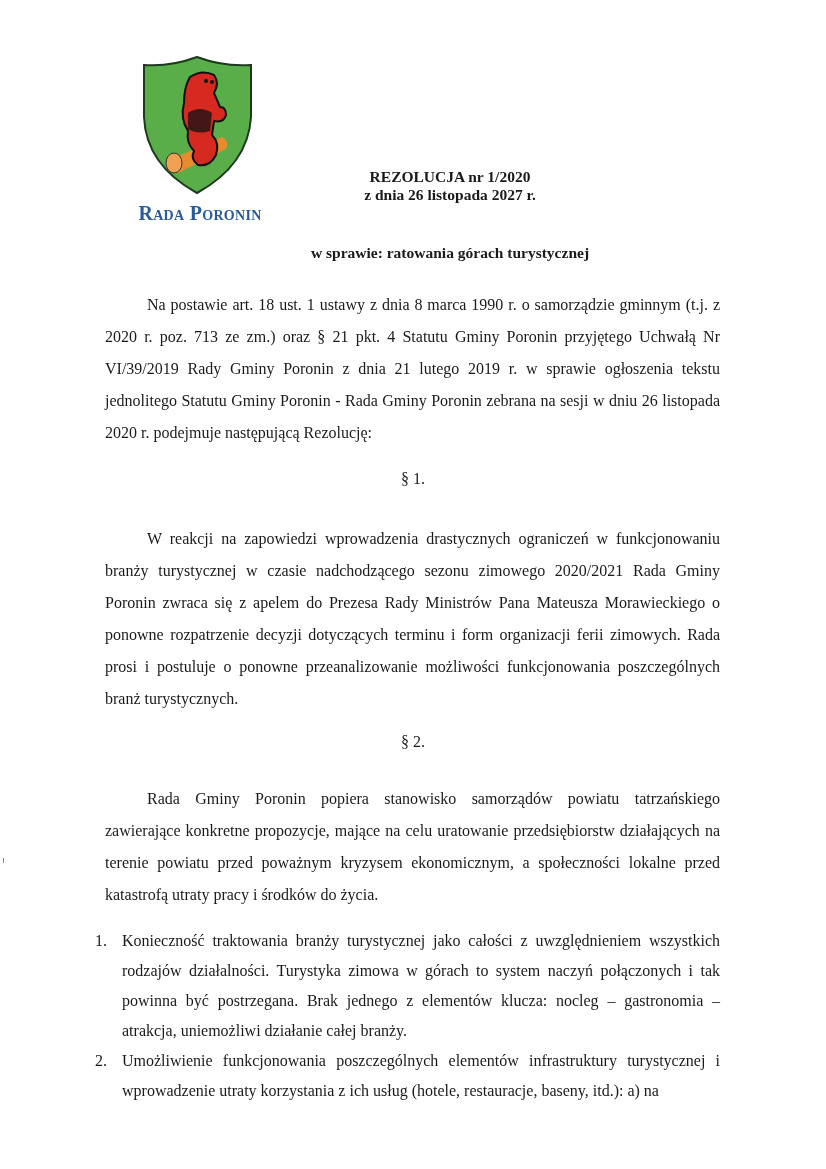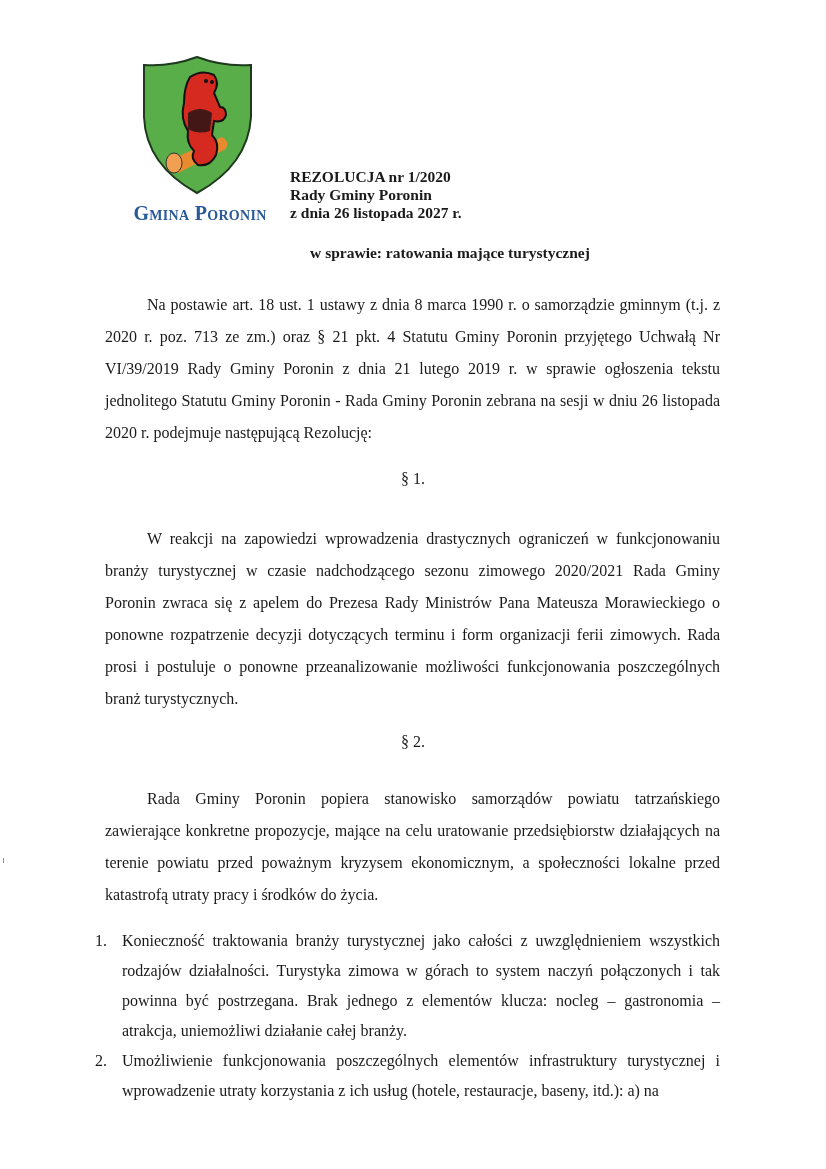--- a/index.html
+++ b/index.html
@@ -11,21 +11,21 @@
     }
     .crest {
       position: absolute; left: 140px; top: 55px; width: 115px; height: 140px;
     }
     .org-name {
       position: absolute; left: 100px; top: 202px; width: 200px; text-align: center;
       color: #2a5a9a; font-weight: bold; font-size: 20px; letter-spacing: 0.3px;
       font-variant: small-caps;
     }
     .heading {
-      position: absolute; left: 290px; top: 168px; width: 320px; text-align: left;
+      position: absolute; left: 290px; top: 168px; width: 320px; text-align: center;
       font-weight: bold; font-size: 15.5px; line-height: 18px;
     }
     .subject {
       position: absolute; left: 290px; top: 244px; width: 320px; text-align: center;
       font-weight: bold; font-size: 15.5px;
     }
     .para {
       position: absolute; left: 105px; width: 615px;
       font-size: 16px; line-height: 32px; text-align: justify;
       text-indent: 42px;
@@ -50,28 +50,27 @@
   <svg width="115" height="140" viewBox="0 0 115 140">
     <path d="M4 10 Q30 12 57 2 Q84 12 111 10 L111 62 Q108 110 57 138 Q6 110 4 62 Z" fill="#5aae4a" stroke="#1e3a1e" stroke-width="2"></path>
     <path d="M30 105 L82 82 Q90 86 86 94 L38 118 Q28 116 30 105 Z" fill="#e88a2e"></path>
     <ellipse cx="34" cy="108" rx="8" ry="10" fill="#f0a050" stroke="#333" stroke-width="1"></ellipse>
     <path d="M50 22 Q62 14 74 20 Q80 28 74 38 L80 52 Q86 52 86 60 Q84 68 74 66 L72 80 Q80 88 76 100 Q70 112 58 110 Q50 104 54 96 Q46 88 48 76 Q40 64 44 48 Q44 32 50 22 Z" fill="#d62a20" stroke="#111" stroke-width="2"></path>
     <path d="M48 58 Q60 50 72 58 L70 76 Q58 80 48 74 Z" fill="#111" opacity="0.75"></path>
     <circle cx="66" cy="26" r="2" fill="#111"></circle>
     <circle cx="72" cy="27" r="2" fill="#111"></circle>
   </svg>
 </div>
-<div class="org-name">Gmina Poronin</div>
+<div class="org-name">Rada Poronin</div>
 
 <div class="heading">
   <div>REZOLUCJA nr 1/2020</div>
-  <div>Rady Gminy Poronin</div>
   <div>z dnia 26 listopada 2027 r.</div>
 </div>
-<div class="subject">w sprawie: ratowania mające turystycznej</div>
+<div class="subject">w sprawie: ratowania górach turystycznej</div>
 
 <div class="para" style="top:289px;">Na postawie art. 18 ust. 1 ustawy z dnia 8 marca 1990 r. o samorządzie gminnym (t.j. z 2020 r. poz. 713 ze zm.) oraz § 21 pkt. 4 Statutu Gminy Poronin przyjętego Uchwałą Nr VI/39/2019 Rady Gminy Poronin z dnia 21 lutego 2019 r. w sprawie ogłoszenia tekstu jednolitego Statutu Gminy Poronin - Rada Gminy Poronin zebrana na sesji w dniu 26 listopada 2020 r. podejmuje następującą Rezolucję:</div>
 
 <div class="section-mark" style="top:470px;">§ 1.</div>
 <div class="para" style="top:523px;">W reakcji na zapowiedzi wprowadzenia drastycznych ograniczeń w funkcjonowaniu branży turystycznej w czasie nadchodzącego sezonu zimowego 2020/2021 Rada Gminy Poronin zwraca się  z apelem do Prezesa Rady Ministrów Pana Mateusza Morawieckiego o ponowne rozpatrzenie decyzji dotyczących terminu i form organizacji ferii zimowych. Rada prosi i postuluje o ponowne przeanalizowanie możliwości funkcjonowania poszczególnych branż turystycznych.</div>
 
 <div class="section-mark" style="top:733px;">§ 2.</div>
 <div class="para" style="top:783px;">Rada Gminy Poronin popiera stanowisko samorządów powiatu tatrzańskiego zawierające konkretne propozycje, mające na celu uratowanie przedsiębiorstw działających na terenie powiatu przed poważnym kryzysem ekonomicznym, a społeczności lokalne przed katastrofą utraty pracy  i środków do życia.</div>
 
 <ol class="list" style="top:926px;">

